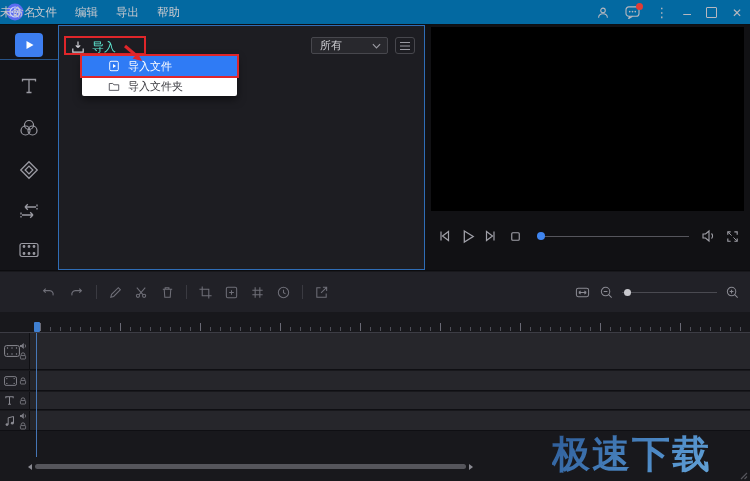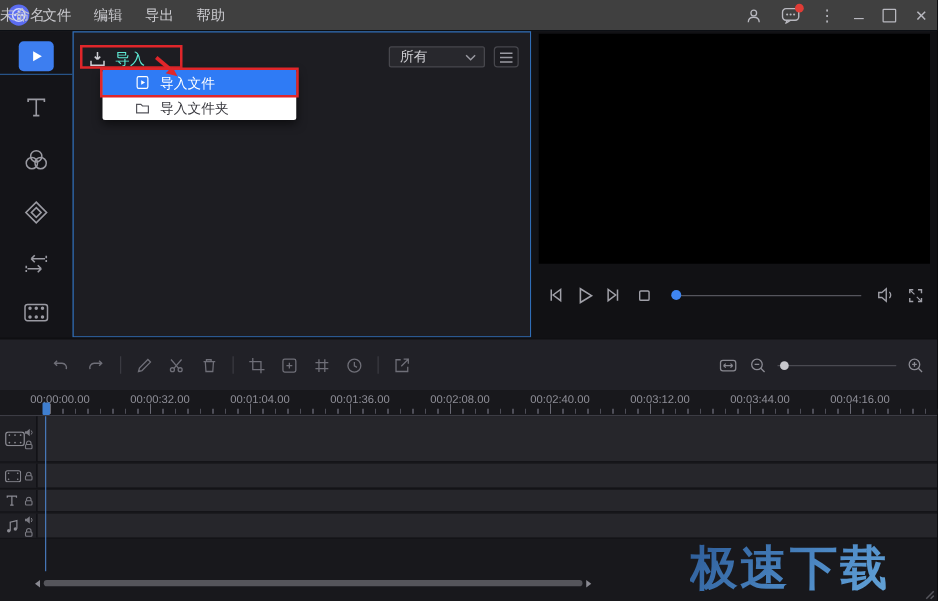--- a/index.html
+++ b/index.html
@@ -1,21 +1,21 @@
 <!DOCTYPE html>
 <html><head>
 <meta charset="utf-8">
 <style>
   html,body{margin:0;padding:0;background:#000;}
   .app{position:relative;width:750px;height:481px;background:#19191d;overflow:hidden;
        font-family:"Liberation Sans",sans-serif;-webkit-font-smoothing:antialiased;}
   svg{display:block;}
 
   
-  .titlebar{position:absolute;left:0;top:0;width:750px;height:25px;background:#404040;
+  .titlebar{position:absolute;left:0;top:0;width:750px;height:25px;background:#0369a1;
             display:flex;align-items:center;border-bottom:1px solid #0c0f14;box-sizing:border-box;}
   .logo{margin-left:6px;width:18px;height:18px;}
   .menus{display:flex;margin-left:10px;gap:18px;}
   .menu-item{font-size:11.5px;color:#c9c9ce;cursor:default;}
   .win-title{position:absolute;left:0;right:0;text-align:left;font-size:12px;color:#c4c4c9;pointer-events:none;}
   .tb-right{position:absolute;right:8px;top:0;height:25px;display:flex;align-items:center;gap:15px;}
   .tb-ic{color:#b8b8bf;font-size:12px;line-height:1;}
   .chat-wrap{position:relative;}
   .badge{position:absolute;right:-3px;top:-3px;width:7px;height:7px;border-radius:50%;background:#e03c36;}
   .max-box{width:9px;height:9px;border:1px solid #b8b8bf;border-radius:1px;}
@@ -332,31 +332,20 @@
           <div class="zoom-dot"></div>
         </div>
         <svg width="15" height="15" viewBox="0 0 16 16" fill="none" stroke="#8a8a92" stroke-width="1.1">
           <circle cx="7" cy="7" r="4.5"></circle>
             <path d="M10.3 10.3l3.2 3.2M5 7h4M7 5v4"></path>
         </svg>
       </div>
     </div>
 
     <div class="ruler">
-      <div class="ruler-labels">
-          <span class="ruler-label">00:00:00.00</span>
-          <span class="ruler-label">00:00:32.00</span>
-          <span class="ruler-label">00:01:04.00</span>
-          <span class="ruler-label">00:01:36.00</span>
-          <span class="ruler-label">00:02:08.00</span>
-          <span class="ruler-label">00:02:40.00</span>
-          <span class="ruler-label">00:03:12.00</span>
-          <span class="ruler-label">00:03:44.00</span>
-          <span class="ruler-label">00:04:16.00</span>
-        </div>
       <div class="ruler-minor"></div>
       <div class="ruler-major"></div>
       <div class="playhead-marker"></div>
     </div>
     <div class="playhead-line"></div>
 
     <div class="track-row row-video">
       <div class="track-head">
         <svg class="th-main" width="16" height="12" viewBox="0 0 16 12">
           <rect x="0.6" y="0.6" width="14.8" height="10.8" rx="2" fill="none" stroke="#8a8a92" stroke-width="1"></rect>

